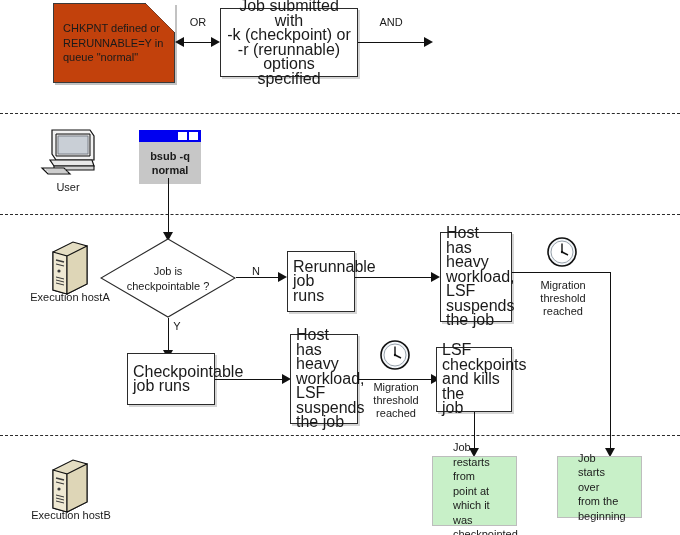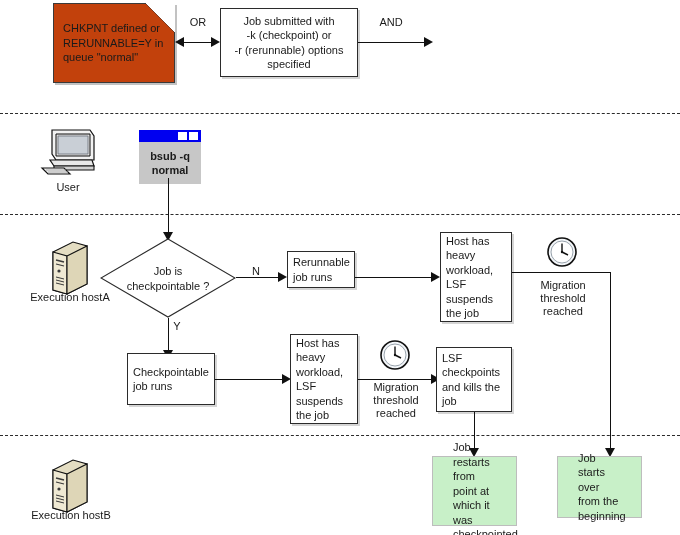--- a/index.html
+++ b/index.html
@@ -51,21 +51,21 @@
     position:absolute;
     background:#ffffff;
     border:1px solid #2b2b2b;
     box-sizing:border-box;
     box-shadow:2px 2px 0 rgba(150,150,150,.4);
     display:flex;
     align-items:center;
     justify-content:center;
   }
   .plain-box .bx-label{
-    font-size:11px;
+    font-size:16px;
     line-height:14.5px;
     white-space:pre-line;
     width:100%;
     padding:0 5px;
     box-sizing:border-box;
   }
   .bx-left .bx-label{text-align:left;}
   .bx-center .bx-label{text-align:center;}
 
   .green-box{
@@ -235,21 +235,21 @@
   </div>
 
   <div class="hline" style="left:236px;top:277px;width:44px;"></div>
   <div class="arrow-r" style="left:278px;top:272px;"></div>
   <div class="edge-label" style="left:249px;top:265px;width:14px;">N</div>
 
   <div class="vline" style="left:168px;top:318px;height:38px;"></div>
   <div class="arrow-d" style="left:163px;top:350px;"></div>
   <div class="edge-label" style="left:170px;top:320px;width:14px;">Y</div>
 
-  <div class="plain-box bx-left" style="left:287px;top:251px;width:68px;height:37px;">
+  <div class="plain-box bx-left" style="left:287px;top:251px;width:68px;height:61px;">
     <div class="bx-label">Rerunnable
 job runs</div>
   </div>
 
   <div class="hline" style="left:355px;top:277px;width:78px;"></div>
   <div class="arrow-r" style="left:431px;top:272px;"></div>
 
   <div class="plain-box bx-left" style="left:440px;top:232px;width:72px;height:90px;">
     <div class="bx-label">Host has
 heavy

